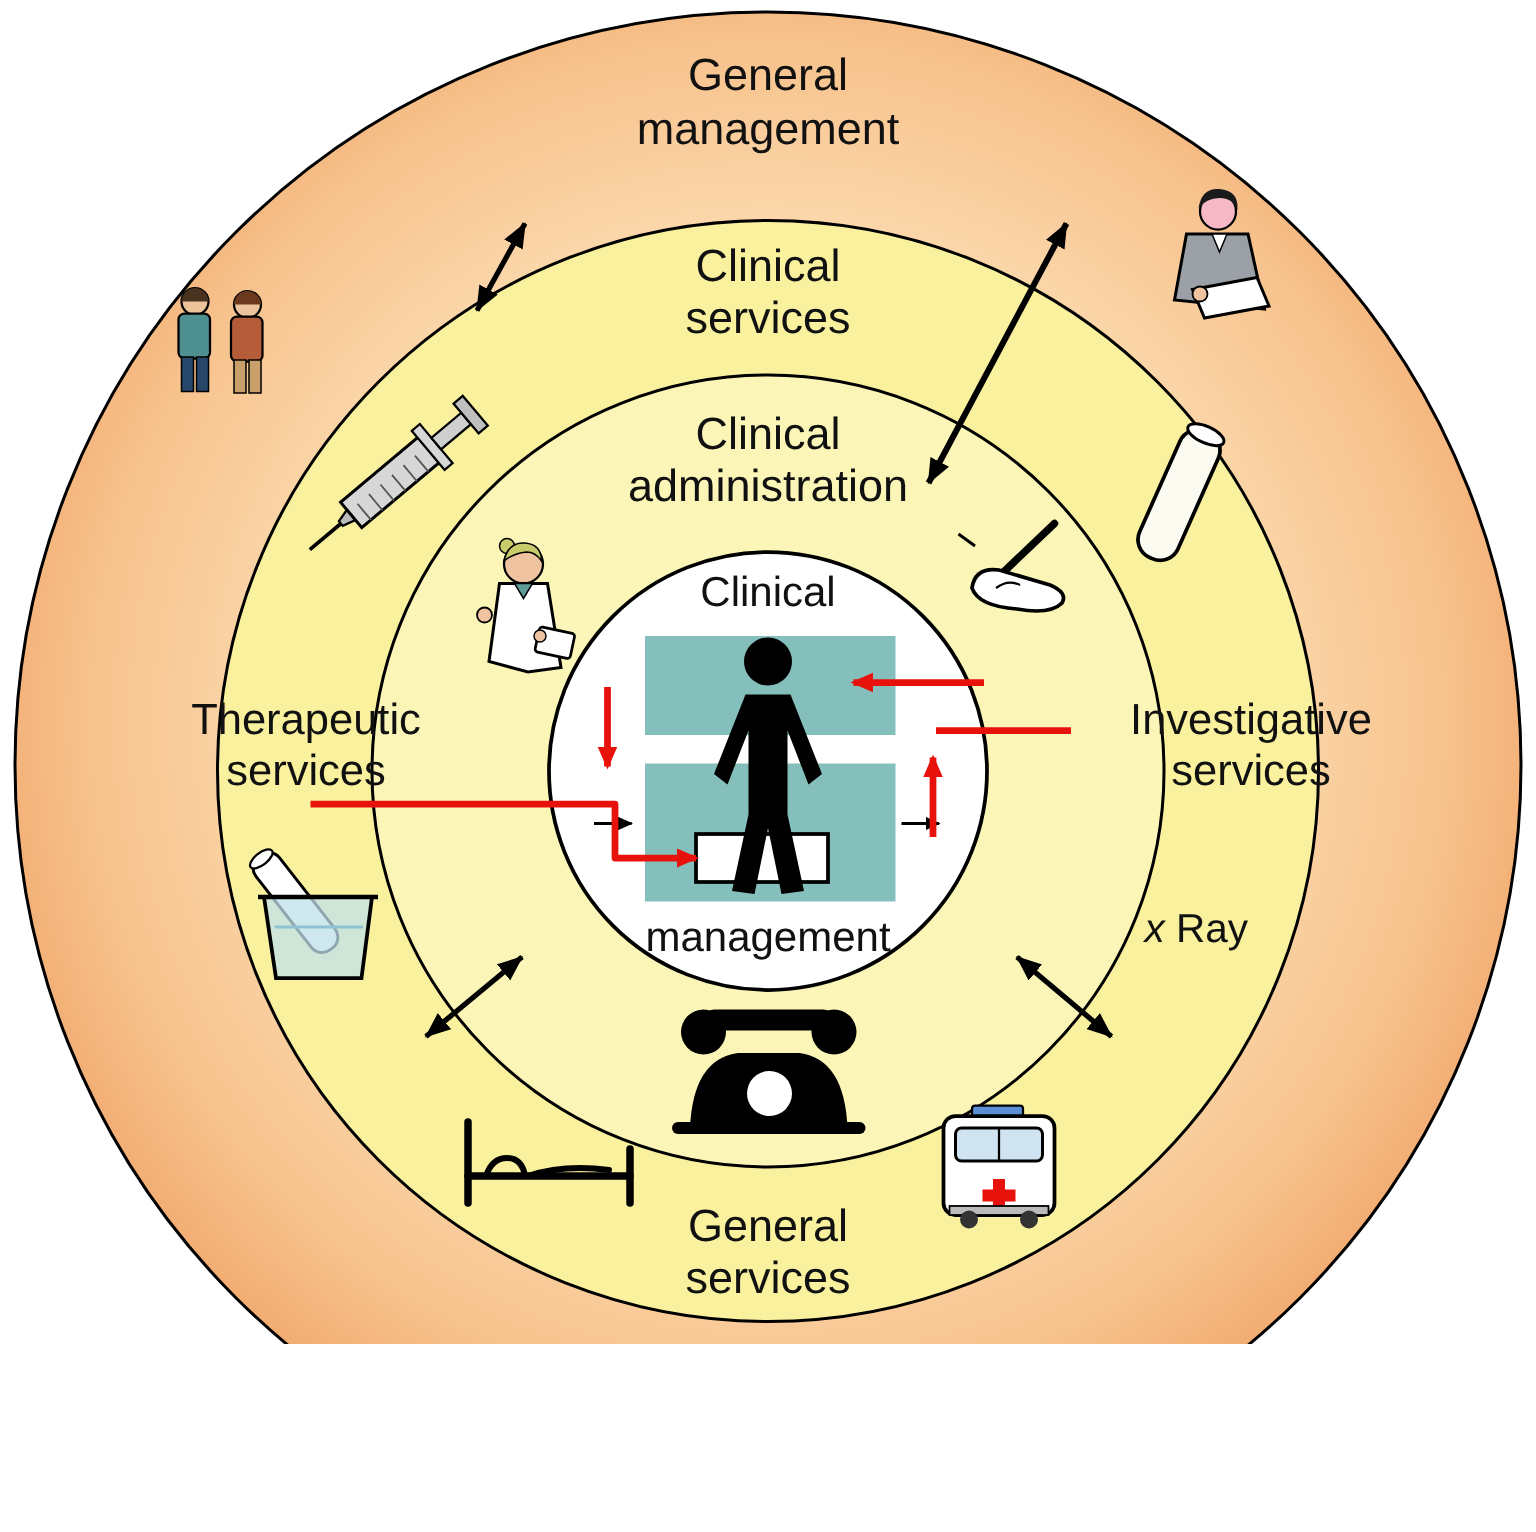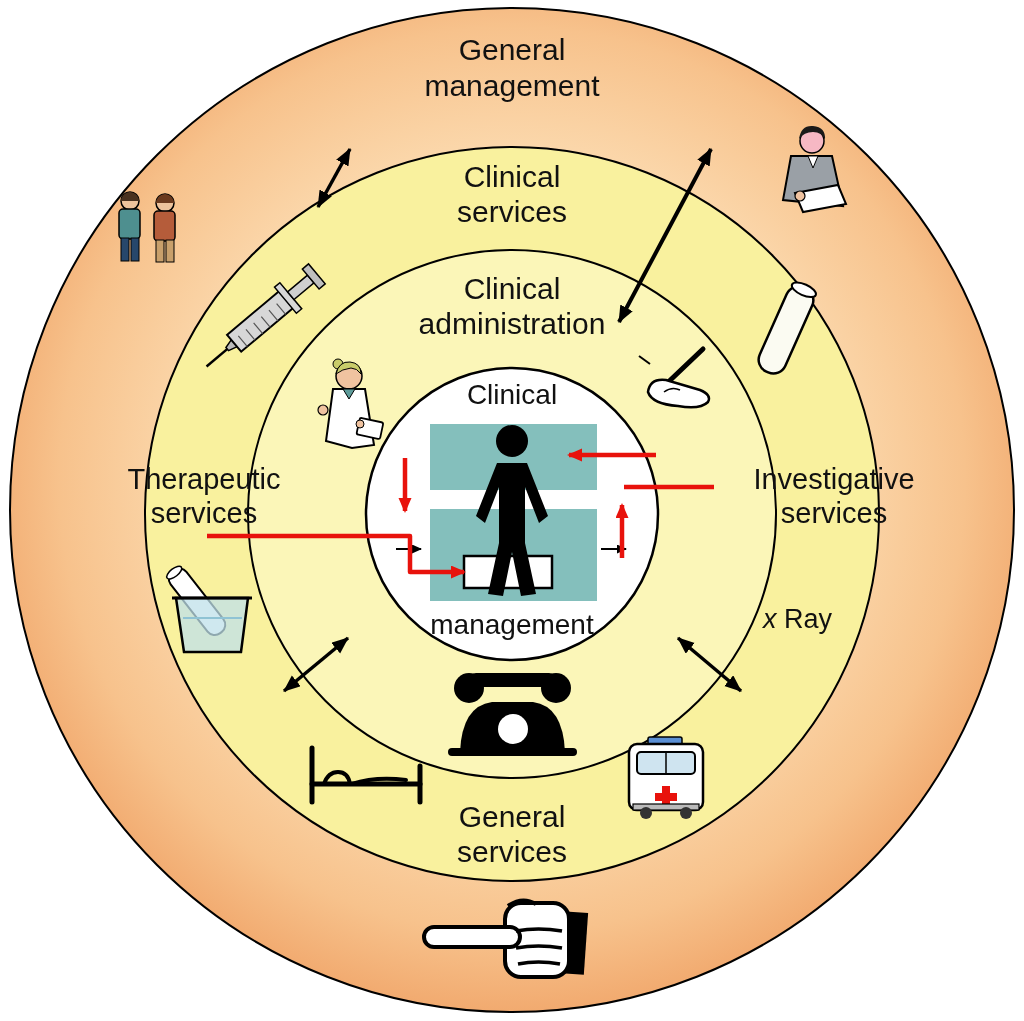--- a/index.html
+++ b/index.html
@@ -1,16 +1,16 @@
 <!DOCTYPE html>
 <html><head>
 <meta charset="utf-8">
 <style>
   html,body{margin:0;padding:0;background:#fff;}
-  .canvas{position:relative;width:1024px;height:1021px;overflow:hidden;}
+  .canvas{position:relative;width:1024px;height:896px;overflow:hidden;}
   svg{display:block;}
   text, tspan{
     font-family:"Liberation Sans", sans-serif;
     fill:#111;
   }
   .ring-label{font-size:30px;}
   .side-label{font-size:29px;}
   .center-label{font-size:28px;}
   .xray-label{font-size:27px;}
 </style>

